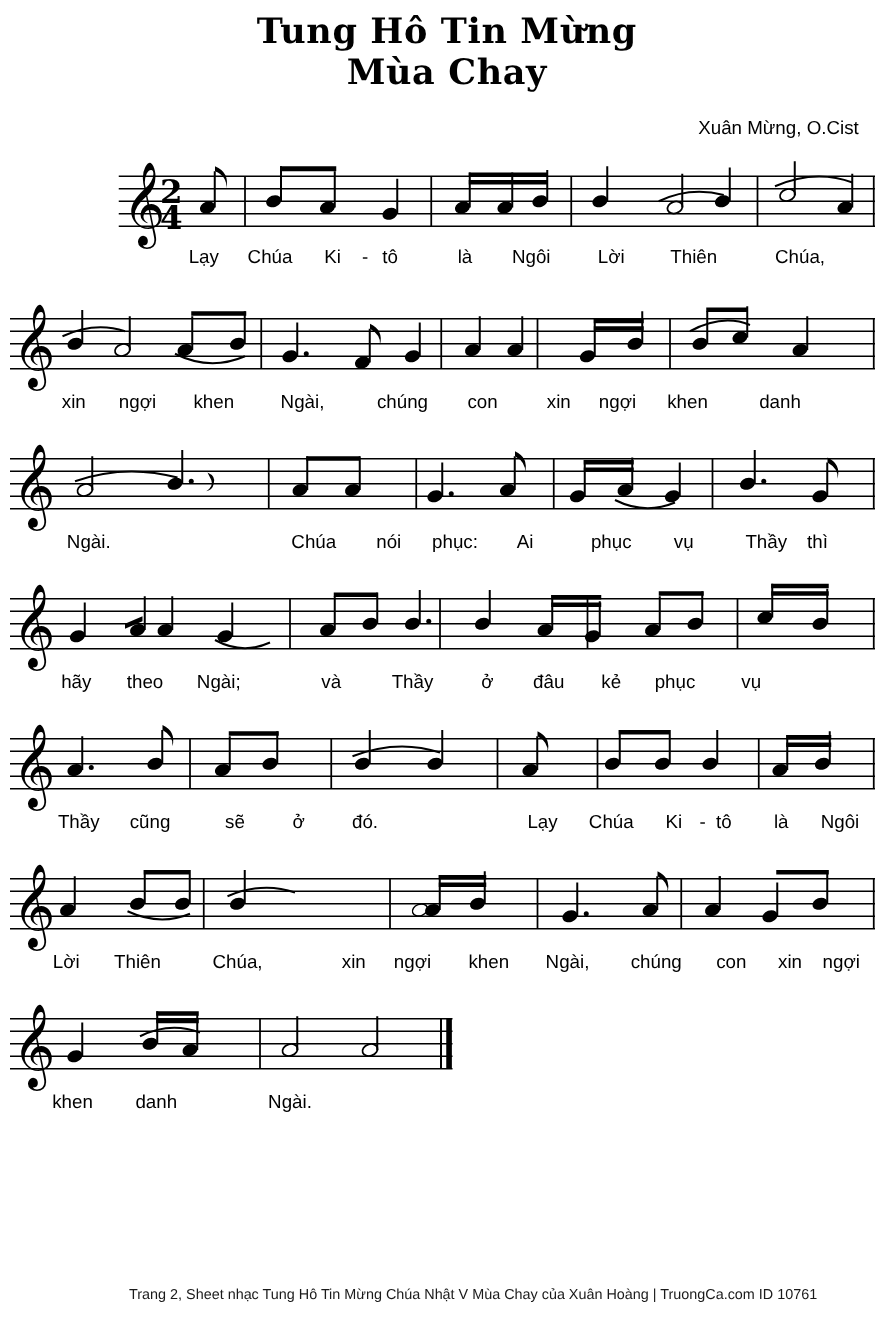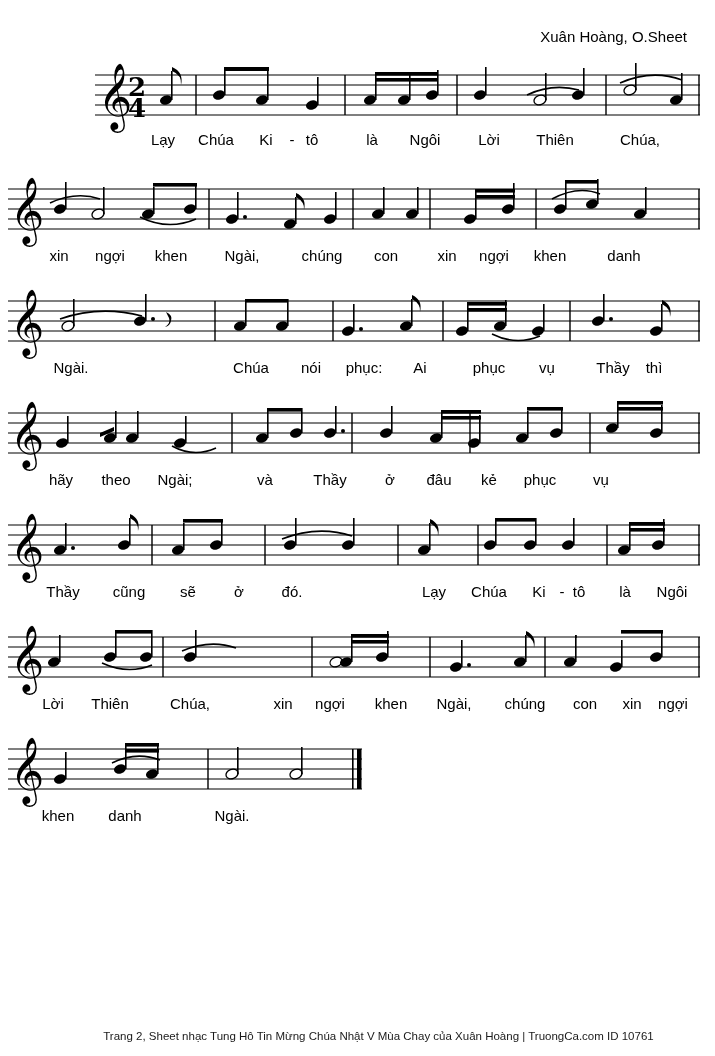--- a/index.html
+++ b/index.html
@@ -86,23 +86,25 @@
     font-family: "Liberation Sans", sans-serif;
     font-size: 11.5px;
     color: #1a1a1a;
     padding-left: 42px;
   }
 </style>
 </head>
 <body>
 
 <div class="sheet-header">
+  <div class="title-line">Tung Hô Tin Mừng</div>
+  <div class="title-line">Mùa Chay</div>
 </div>
 
-<div class="composer">Xuân Hoàng, O.Sheet</div>
+<div class="composer">Xuân Mừng, O.Cist</div>
 
 <div class="systems">
 
   <div class="system first">
     <svg class="staff-svg" width="715" height="116" viewBox="0 0 715 116" xmlns="http://www.w3.org/2000/svg">
       <g stroke="#000" stroke-width="1.1">
         <line x1="95" y1="22" x2="700" y2="22"></line>
         <line x1="95" y1="32" x2="700" y2="32"></line>
         <line x1="95" y1="42" x2="700" y2="42"></line>
         <line x1="95" y1="52" x2="700" y2="52"></line>
@@ -455,21 +457,21 @@
         <ellipse cx="624" cy="45" rx="6.2" ry="4.6" transform="rotate(-20 624 45)"></ellipse>
         <rect x="629" y="17" width="1.6" height="28"></rect>
         <ellipse cx="658" cy="40" rx="6.2" ry="4.6" transform="rotate(-20 658 40)"></ellipse>
         <rect x="663" y="14" width="1.6" height="26"></rect>
         <rect x="629" y="17" width="36" height="3.6"></rect>
         <rect x="629" y="23" width="36" height="3.6"></rect>
       </g>
     </svg>
     <div class="lyric-row">
       <span style="left:63px">Thầy</span>
-      <span style="left:129px">cũng</span>
+      <span style="left:120px">cũng</span>
       <span style="left:188px">sẽ</span>
       <span style="left:239px">ở</span>
       <span style="left:292px">đó.</span>
       <span style="left:434px">Lạy</span>
       <span style="left:489px">Chúa</span>
       <span style="left:539px">Ki</span>
       <span style="left:562px">-</span>
       <span style="left:579px">tô</span>
       <span style="left:625px">là</span>
       <span style="left:672px">Ngôi</span>

